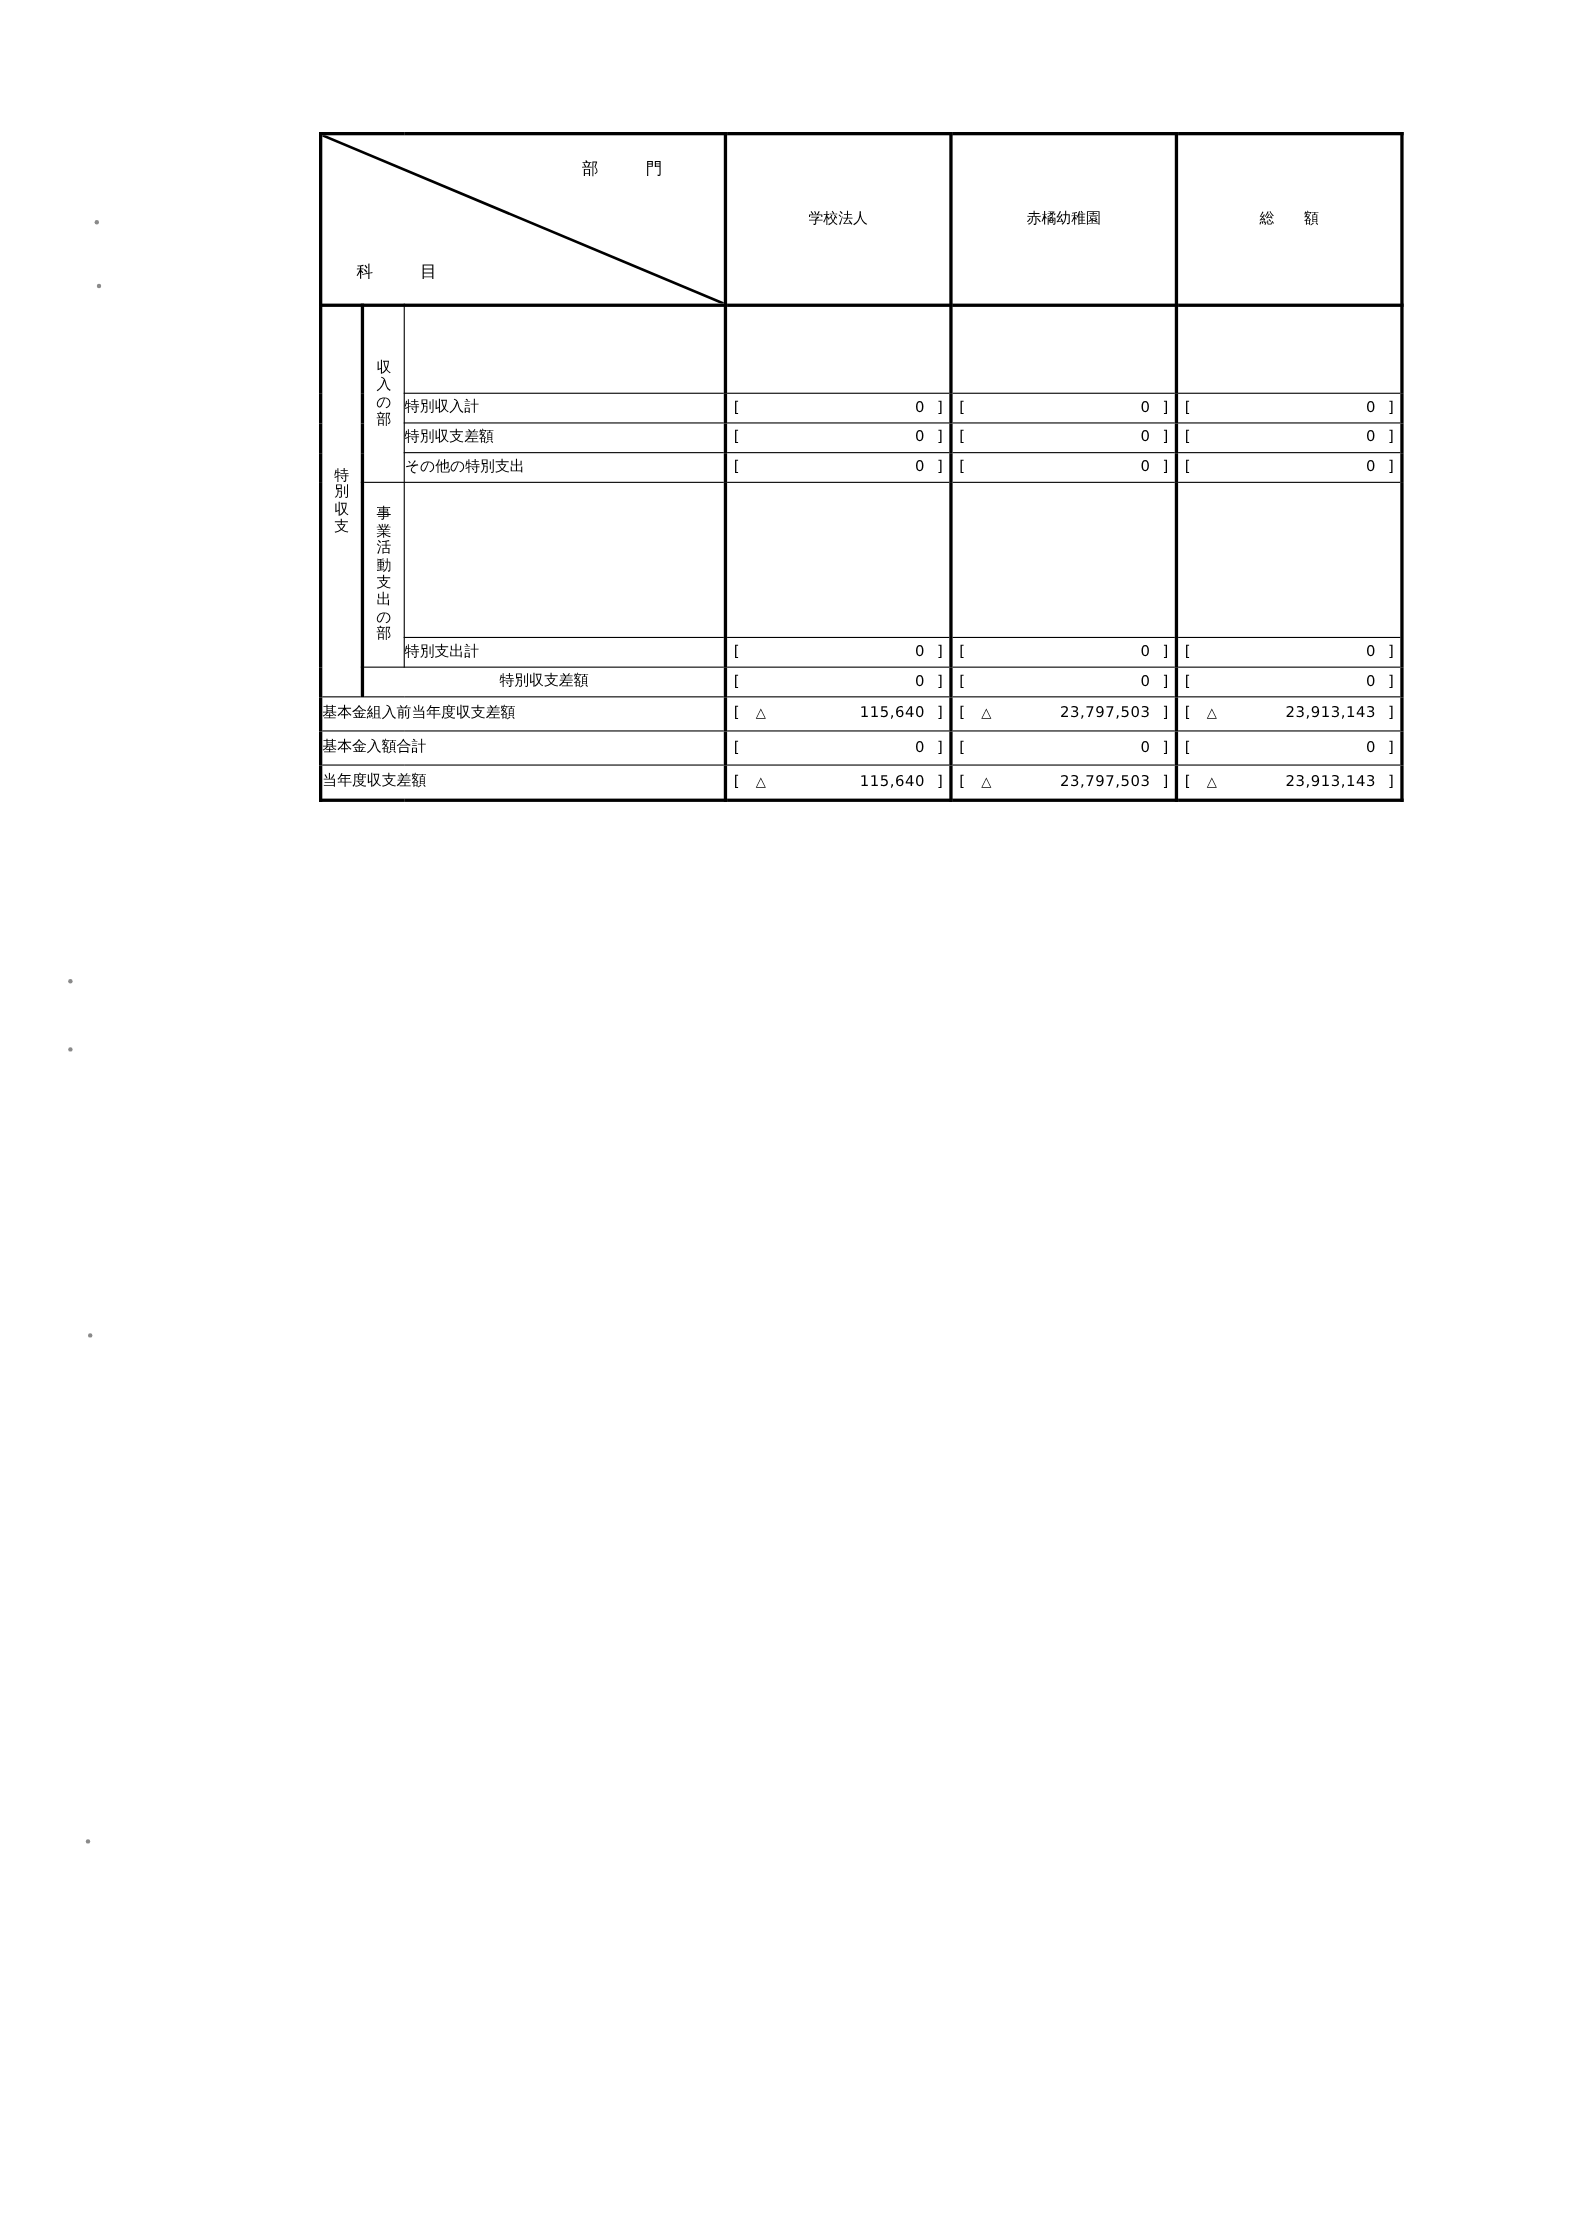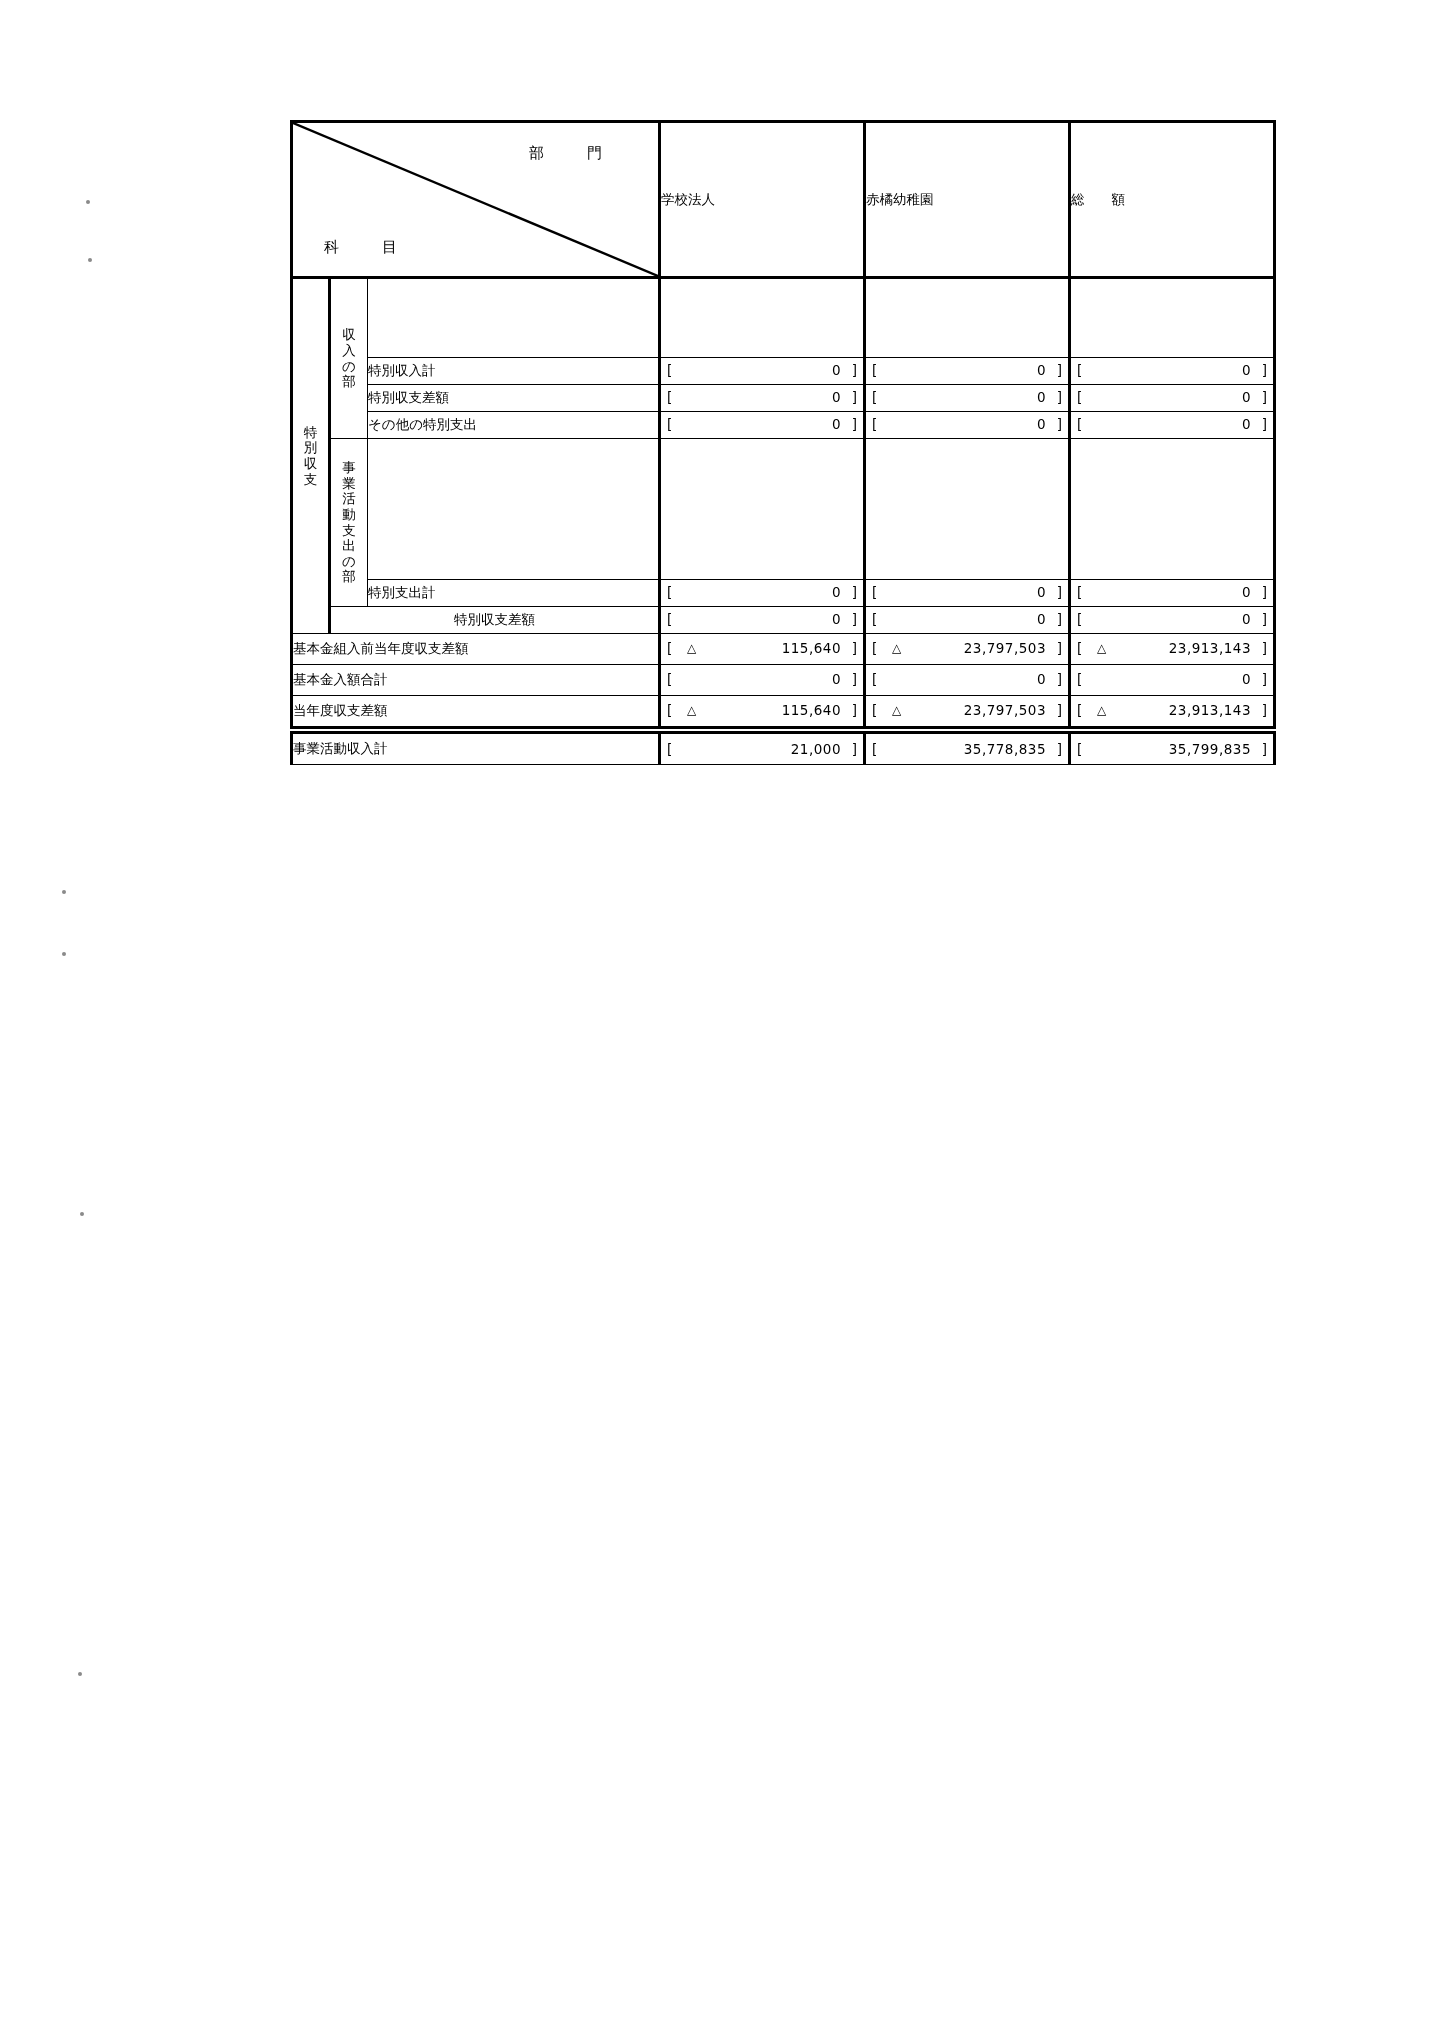--- a/index.html
+++ b/index.html
@@ -83,20 +83,21 @@
     font-size: 15px;
   }
   .hdr-kamoku {
     position: absolute;
     left: 31px;
     bottom: 20px;
     letter-spacing: 14px;
     font-size: 15px;
   }
   .col-head {
+    text-align: center;
     font-size: 15px;
     height: 124px;
   }
 
   .vcell {
     text-align: center;
     font-size: 13px;
     line-height: 1.55;
     padding: 6px 2px;
   }
@@ -411,35 +412,17 @@
 
 
     <table class="fin2">
       <colgroup>
         <col style="width:368px;">
         <col style="width:205px;">
         <col style="width:205px;">
         <col style="width:205px;">
       </colgroup>
       <tbody>
-        <tr>
-          <td class="item bold frame-left frame-top thick-r rowh">事業活動収入計</td>
-          <td class="num frame-top thick-r rowh">
-            <span class="br-l">[</span>
-            <span class="val">21,000</span>
-            <span class="br-r">]</span>
-          </td>
-          <td class="num frame-top thick-r rowh">
-            <span class="br-l">[</span>
-            <span class="val">35,778,835</span>
-            <span class="br-r">]</span>
-          </td>
-          <td class="num frame-top frame-right rowh">
-            <span class="br-l">[</span>
-            <span class="val">35,799,835</span>
-            <span class="br-r">]</span>
-          </td>
-        </tr>
       </tbody>
     </table>
 
   </div>
 </div>
 
 </body></html>

